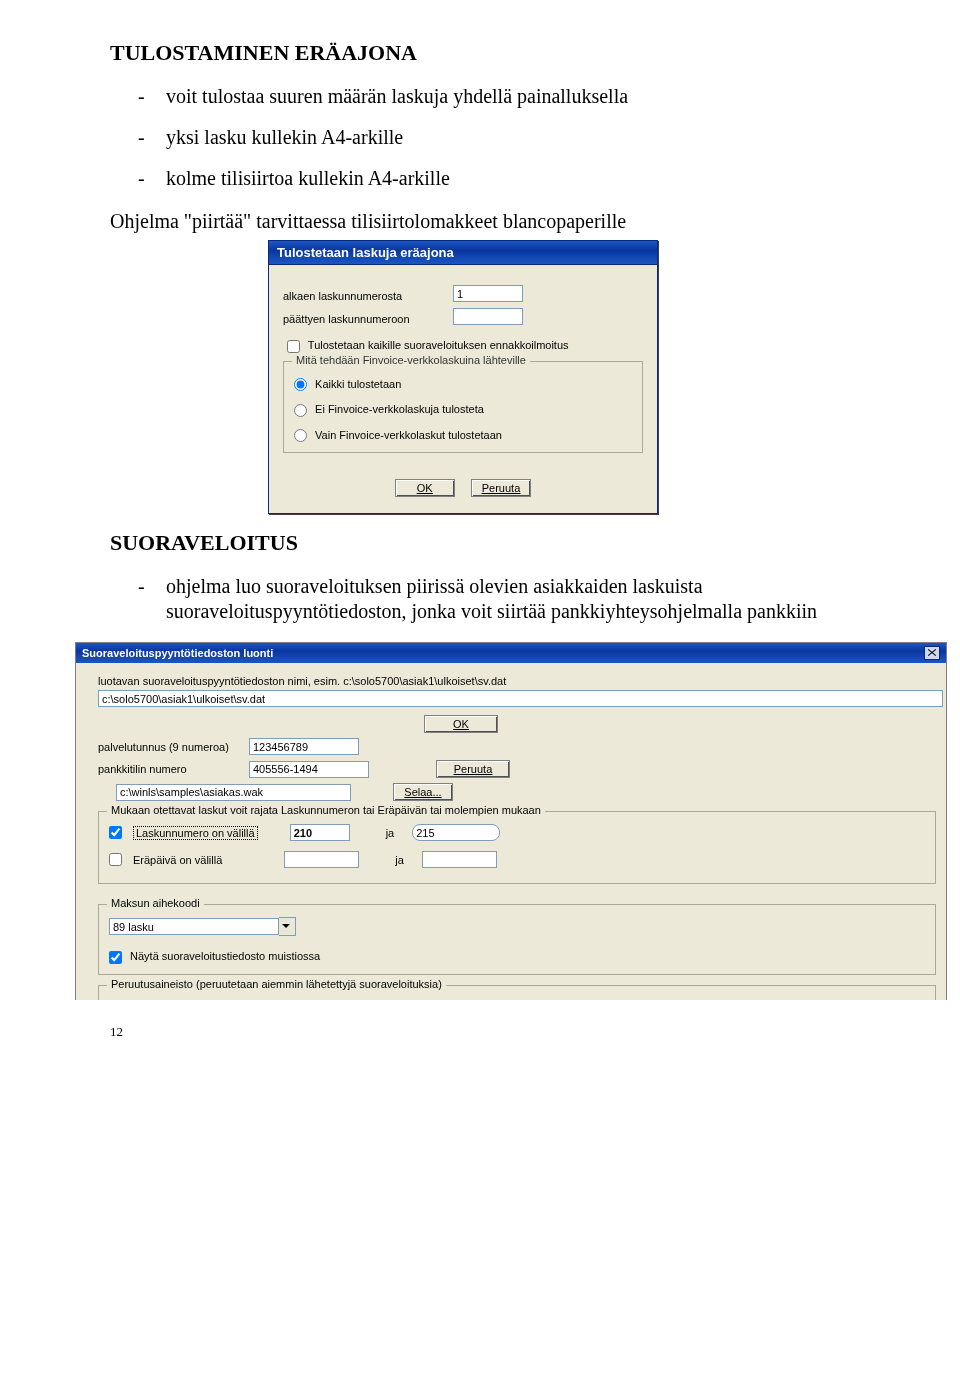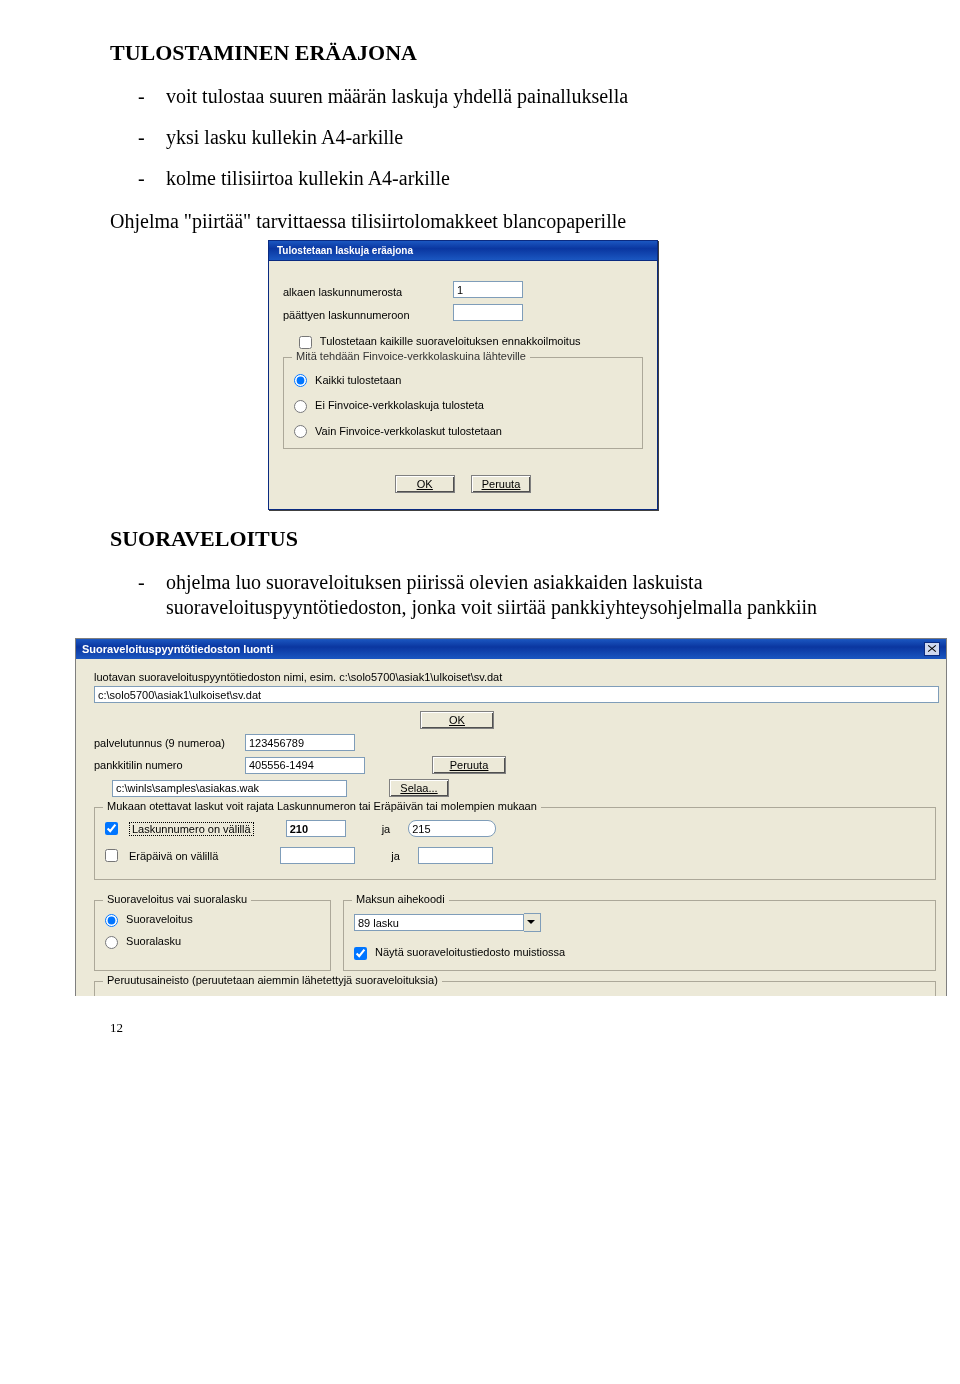--- a/index.html
+++ b/index.html
@@ -53,21 +53,21 @@
   }
   .dialog1 {
     width: 390px;
     margin: 4px 0 16px 158px;
     box-shadow: 1px 1px 0 #404040;
   }
   .titlebar {
     background: linear-gradient(#1b57c1, #0a36a0 40%, #1b57c1);
     color: #fff;
     font-weight: bold;
-    font-size: 10px;
+    font-size: 13px;
     padding: 4px 8px;
     border: 1px solid #0a2a80;
     border-bottom: none;
   }
   .dialog1 .body1 {
     border: 1px solid #0a2a80;
     padding: 20px 14px 16px 14px;
   }
   .row {
     display: flex;
@@ -138,22 +138,21 @@
     align-items:center;
     justify-content:space-between;
   }
   .titlebar2 .xicon { width:14px;height:12px;background:#cfd8ef;border:1px solid #0a2a80;position:relative; }
   .titlebar2 .xicon::before, .titlebar2 .xicon::after {
     content:"";position:absolute;left:2px;right:2px;top:5px;height:1px;background:#000;
   }
   .titlebar2 .xicon::before { transform: rotate(40deg); }
   .titlebar2 .xicon::after { transform: rotate(-40deg); }
   .dialog2 .body2 {
-    padding: 8px 10px 0 6px;
-    margin-left: 12px;
+    padding: 8px 10px 0 22px;
   }
   .lbl2 { margin: 4px 0 3px 0; }
   .wide { width: 845px; }
   .flexrow { display:flex; align-items:center; margin-bottom:5px; gap:6px; }
   .flexrow .lab2 { width:145px; }
   .sp { display:inline-block; }
 
   .grp2 {
     border:1px solid #aca899;
     padding:12px 10px 10px 10px;
@@ -192,21 +191,21 @@
     <div class="body1">
       <div class="row">
         <div class="lab">alkaen laskunnumerosta</div>
         <input class="txt" style="width: 70px;" value="1">
       </div>
       <div class="row">
         <div class="lab">päättyen laskunnumeroon</div>
         <input class="txt" style="width: 70px;" value="">
       </div>
 
-      <div style="margin:14px 0 4px 16px">
+      <div style="margin:14px 0 4px 4px">
         <label>
           <input type="checkbox" class="chk" style="">
           <span>Tulostetaan kaikille suoraveloituksen ennakkoilmoitus</span>
         </label>
       </div>
 
       <div class="group">
         <div class="legend">Mitä tehdään Finvoice-verkkolaskuina lähteville</div>
         <div style="margin:6px 0 12px 0">
           <label>
@@ -293,35 +292,20 @@
           <input class="txt" style="width: 75px;" value="">
           <span class="sp" style="width:24px"></span>
           <span>ja</span>
           <span class="sp" style="width:6px"></span>
           <input class="txt" style="width: 75px;" value="">
         </div>
       </div>
 
       
       <div style="display:flex; gap:12px; margin-top:10px">
-        <div class="grp2" style="flex:0 0 215px">
-          <div class="legend">Suoraveloitus vai suoralasku</div>
-          <div style="margin-bottom:8px">
-            <label>
-              <input type="radio" class="rad" name="mode" checked="" style="">
-              <span>Suoraveloitus</span>
-            </label>
-          </div>
-          <div>
-            <label>
-              <input type="radio" class="rad" name="mode" style="">
-              <span>Suoralasku</span>
-            </label>
-          </div>
-        </div>
 
         <div class="grp2" style="flex:1; position:relative">
           <div class="legend">Maksun aihekoodi</div>
           <div style="display:flex;align-items:center">
             <input class="txt" style="width: 170px;" value="89 lasku">
             <span style="display:inline-block;width:16px;height:17px;border:1px solid #7f9db9;border-left:none;background:#e9e7d7;position:relative">
               <span style="position:absolute;left:3px;top:6px;border-left:4px solid transparent;border-right:4px solid transparent;border-top:4px solid #000"></span>
             </span>
           </div>
           <div style="margin-top:14px">

